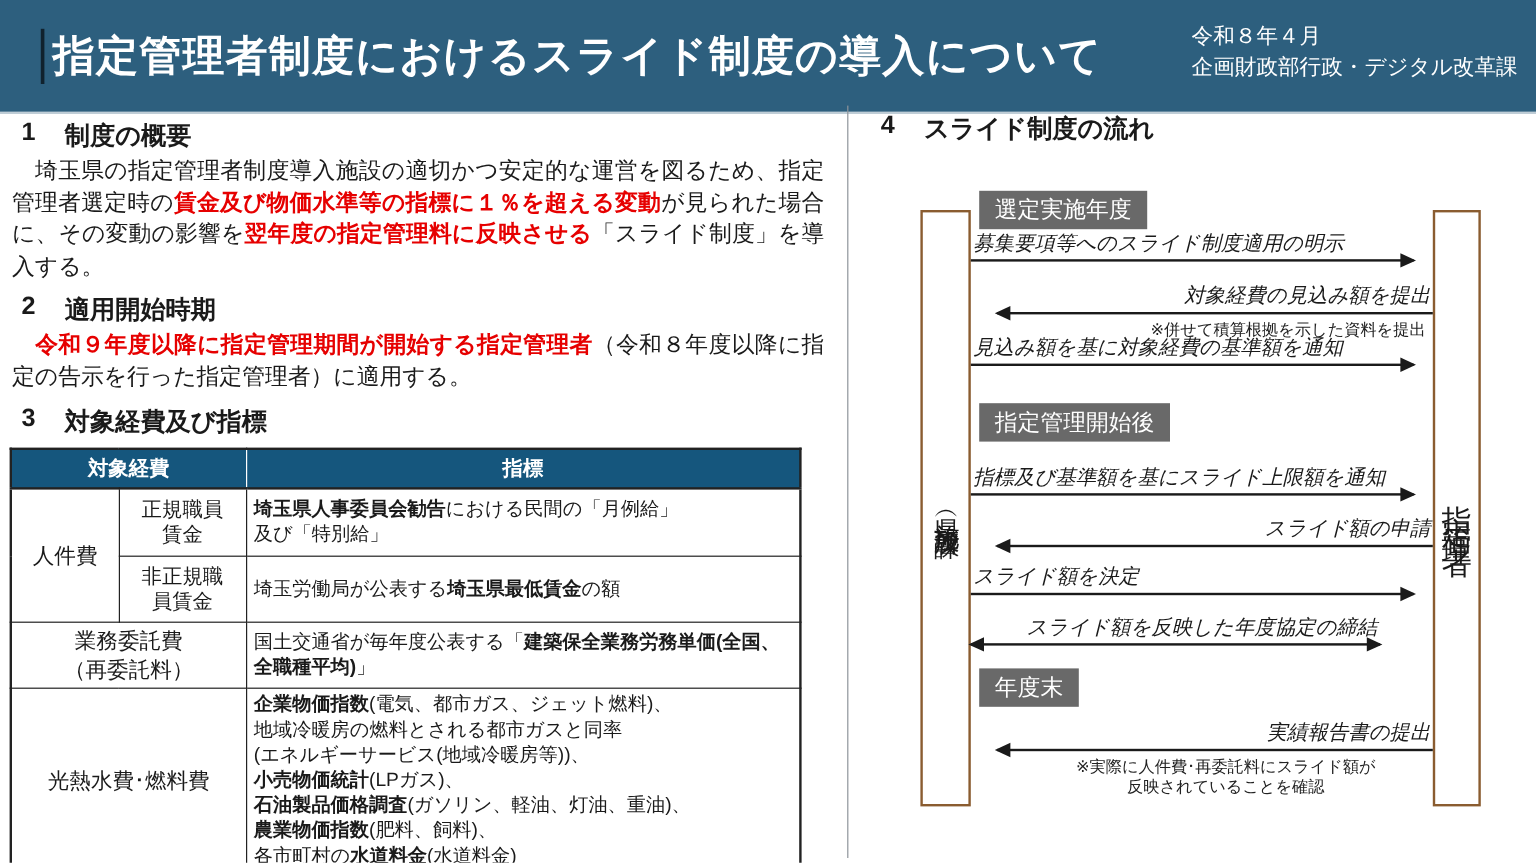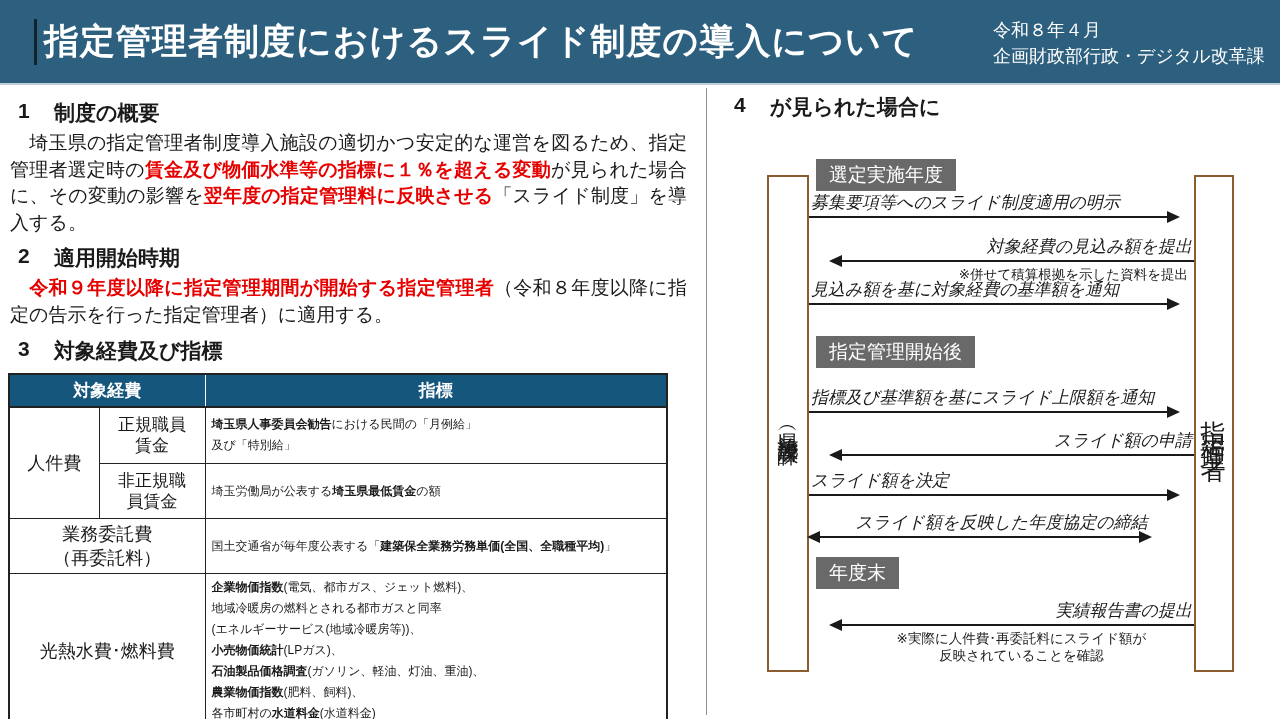--- a/index.html
+++ b/index.html
@@ -17,21 +17,21 @@
     color:var(--ink);
     background:#ffffff;
     position:relative;
   }
   .b{font-weight:700;}
   .red{color:var(--red);font-weight:700;}
   .pre{white-space:pre-line;}
 
   
   .topbar{
-    position:absolute;left:0;top:0;width:1280px;height:85px;
+    position:absolute;left:0;top:0;width:1280px;height:95px;
     background:var(--blue);
     display:flex;align-items:center;
     border-bottom:2px solid #bfcdd6;
   }
   .title-wrap{display:flex;align-items:center;margin-left:34px;}
   .cursor-line{width:3px;height:46px;background:#10222e;margin-right:7px;}
   .topbar h1{
     color:#fff;font-size:35px;font-weight:700;letter-spacing:1px;white-space:nowrap;
   }
   .header-right{
@@ -58,21 +58,21 @@
   table.cost-table col.c2{width:106px;}
   table.cost-table th{
     background:var(--tblblue);color:#fff;font-size:17px;font-weight:700;
     text-align:center;height:33px;border:1px solid #fff;border-bottom:2px solid #222;
   }
   table.cost-table td{
     border:1.5px solid #222;vertical-align:middle;padding:3px 6px;
   }
   td.cat{text-align:center;font-size:18px;margin-top:45px;}
   td.sub{text-align:center;font-size:17px;line-height:1.25;}
-  td.ind{font-size:12px;line-height:21px;padding-left:9px;}
+  td.ind{font-size:16px;line-height:21px;padding-left:9px;}
   tr.r1{height:57px;}
   tr.r2{height:55px;}
   tr.r3{height:52px;}
   tr.r4{height:148px;}
 
   
   .right-col{position:absolute;left:706px;top:85px;width:574px;height:634px;}
   .right-col h2.sec{margin:8px 0 0 28px;}
   .lifeline{
     position:absolute;top:90px;height:497px;background:#fff;
@@ -198,21 +198,21 @@
           <div><span>各市町村の</span><span class="b">水道料金</span><span>(水道料金)</span></div>
         </td>
       </tr>
     </tbody>
       </table>
   </main>
 
   <section class="right-col">
     <h2 class="sec">
       <span class="no">4</span>
-      <span>が見られた場合に</span>
+      <span>スライド制度の流れ</span>
     </h2>
 
     <div class="lifeline left">
       <span class="vtext">県（施設所管課）</span>
     </div>
     <div class="lifeline right">
       <span class="vtext">指定管理者</span>
     </div>
 
     <div class="phase p1">選定実施年度</div>

